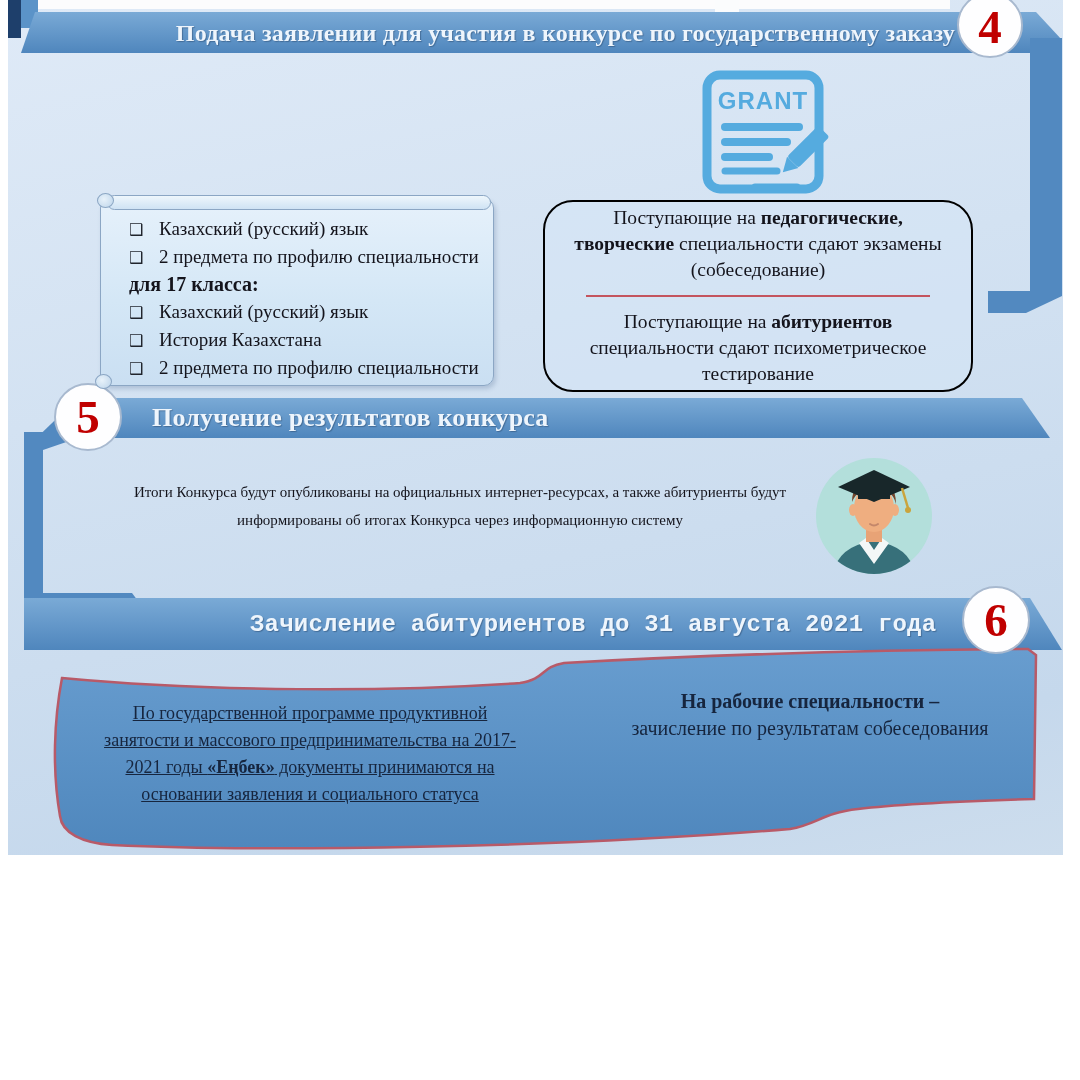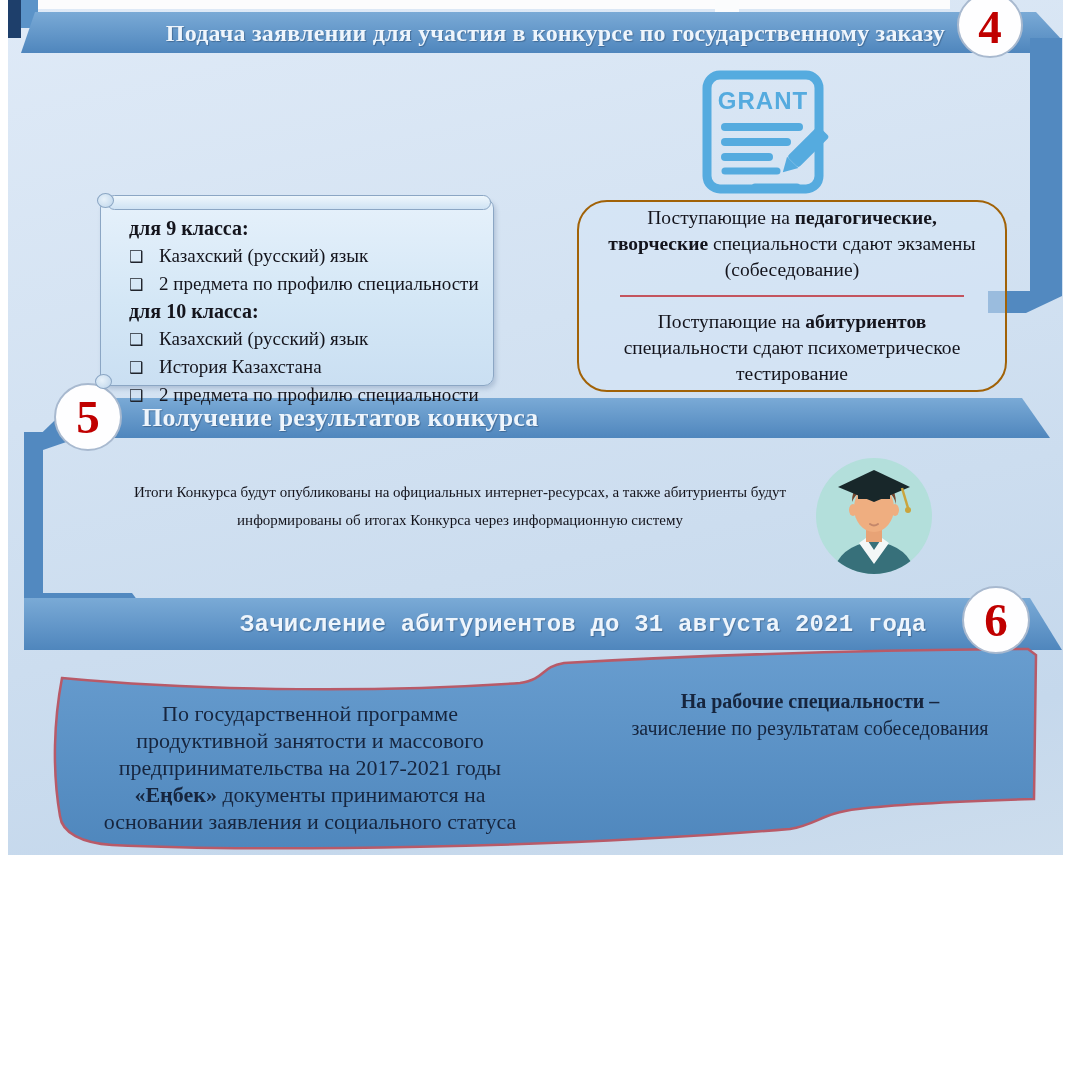--- a/index.html
+++ b/index.html
@@ -12,21 +12,21 @@
   .content-bg{
     left:8px;top:0;width:1055px;height:855px;
     background:linear-gradient(168deg,#dfeaf7 0%,#d3e2f2 40%,#c5d8ec 85%,#cddded 100%);
   }
   .top-navy{left:8px;top:0;width:13px;height:38px;background:#1e3f6b;}
   .top-bluesq{left:21px;top:0;width:17px;height:28px;background:#5b93c8;}
   .top-white{left:38px;top:0;width:912px;height:9px;background:#fcfcfd;}
   .top-notch{left:715px;top:0;width:24px;height:14px;background:#fbfcfd;}
   svg.overlay{left:0;top:0;width:1080px;height:1080px;pointer-events:none;}
 
-  .banner-text{color:#eef5fc;font-weight:bold;text-shadow:1px 1px 1px rgba(20,40,70,.35);letter-spacing:.2px;}
+  .banner-text{color:#eef5fc;font-weight:bold;text-shadow:1px 1px 1px rgba(20,40,70,.35);letter-spacing:.2px;margin-left:10px;}
   .bt4{left:150px;top:14px;width:795px;height:38px;line-height:38px;font-size:24px;text-align:right;}
   .bt5{left:142px;top:398px;width:700px;height:28px;line-height:40px;font-size:26px;text-align:left;}
   .bt6{left:240px;top:600px;width:695px;height:50px;line-height:50px;font-size:24px;font-family:Liberation Mono, monospace;}
 
   .step-num{color:#c00000;font-weight:bold;font-size:47px;text-align:center;width:60px;}
   .num4{left:960px;top:-3px;line-height:60px;}
   .num5{left:58px;top:388px;line-height:58px;}
   .num6{left:966px;top:591px;line-height:58px;}
 
   .intro{left:100px;top:80px;width:390px;text-align:center;color:#14141c;font-size:20px;line-height:27px;}
@@ -49,33 +49,32 @@
   }
   .curl-tl{left:-4px;top:-6px;}
   .curl-bl{left:-6px;bottom:-4px;}
   .scroll-content{position:absolute;left:28px;top:16px;width:350px;color:#14141c;font-size:19px;line-height:27px;}
   .grade-label{font-weight:bold;font-size:20px;}
   .subj-row{display:flex;align-items:baseline;}
   .chk{font-family:"DejaVu Sans",sans-serif;font-size:16px;width:30px;flex:0 0 30px;color:#20242c;}
 
   .rednote{
     left:543px;top:200px;width:426px;height:188px;
-    border:2px solid #a16207;border-radius:30px;
+    border:2px solid #000000;border-radius:30px;
     background:rgba(214,230,245,.55);
-    margin-left:34px;
   }
   .rednote-inner{position:absolute;left:18px;right:18px;top:0;height:100%;
     display:flex;flex-direction:column;justify-content:center;text-align:center;
     color:#14141c;font-size:19.5px;line-height:26px;}
   .red-divider{height:2px;background:#c4545e;width:88%;margin:12px auto;}
 
   .body5{left:110px;top:478px;width:700px;text-align:center;color:#14141c;font-size:15px;line-height:28px;}
 
   .wave-text{color:#16253e;text-align:center;}
-  .wt-left{left:95px;top:700px;width:430px;font-size:22px;line-height:27px;}
+  .wt-left{left:95px;top:700px;width:430px;font-size:18px;line-height:27px;text-decoration:underline;}
   .wt-right{left:625px;top:688px;width:370px;font-size:20px;line-height:27px;}
   b{font-weight:bold;}
 </style>
 </head>
 <body>
 
 <div class="canvas">
 
   <div class="abs content-bg"></div>
   <div class="abs top-navy"></div>
@@ -120,30 +119,29 @@
   <div class="abs step-num num4">4</div>
   <div class="abs step-num num5">5</div>
   <div class="abs step-num num6">6</div>
 
 
   <div class="abs scrollbox">
     <div class="scroll-top"></div>
     <div class="scroll-curl curl-tl"></div>
     <div class="scroll-curl curl-bl"></div>
     <div class="scroll-content">
-      <div class="grade-label">для 9 класса:</div>
       <div class="subj-row">
         <span class="chk">❑</span>
         <span>Казахский (русский) язык</span>
       </div>
       <div class="subj-row">
         <span class="chk">❑</span>
         <span>2 предмета по профилю специальности</span>
       </div>
-      <div class="grade-label">для 10 класса:</div>
+      <div class="grade-label">для 17 класса:</div>
       <div class="subj-row">
         <span class="chk">❑</span>
         <span>Казахский (русский) язык</span>
       </div>
       <div class="subj-row">
         <span class="chk">❑</span>
         <span>История Казахстана</span>
       </div>
       <div class="subj-row">
         <span class="chk">❑</span>

